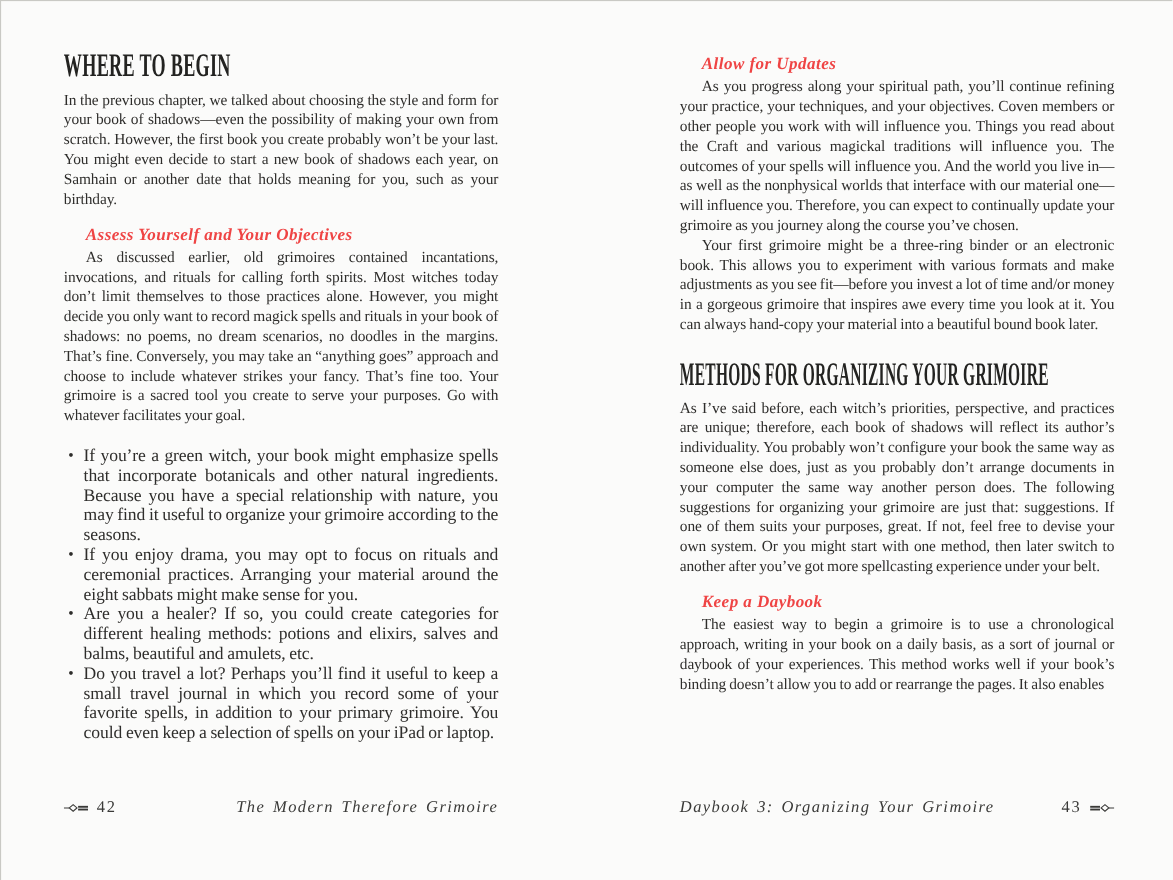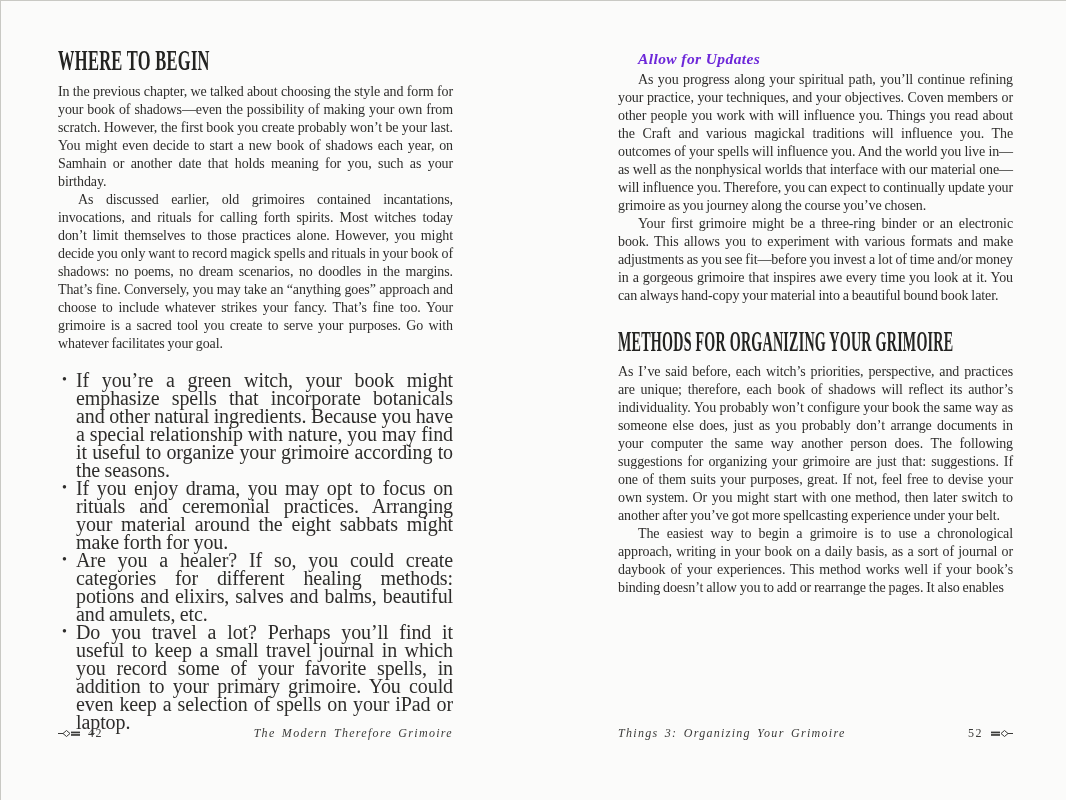--- a/index.html
+++ b/index.html
@@ -46,42 +46,42 @@
     word-spacing:-0.5px;
   }
   p.indent { text-indent:20px; }
 
   h2.sub {
     font-size:15.5px; line-height:18px;
     font-style:italic; font-weight:700;
     margin:14px 0 3px 0;
     padding-left:20px;
     letter-spacing:0.4px;
-    color:#6d28d9;
+    color:#ef4444;
   }
   h2.sub.first { margin-top:5px; }
 
   .bullets { margin-top:18px; }
   .bullet { display:flex; }
   .bullet-marker {
     flex:none; width:14px; padding-left:4px;
     font-size:14px; line-height:18px;
   }
   .bullet-text {
     flex:1;
-    font-size:20px; line-height:18px;
+    font-size:16px; line-height:18px;
     text-align:justify;
     letter-spacing:-0.1px;
     word-spacing:-0.5px;
   }
 
   .footer {
     position:absolute; top:725px; width:395px;
     display:flex; justify-content:space-between; align-items:center;
-    font-size:12px; color:#3a3a38;
+    font-size:15px; color:#3a3a38;
   }
   .footer-left-pg { left:57px; }
   .footer-right-pg { left:617px; }
   .folio { display:flex; align-items:center; gap:8px; letter-spacing:1.5px; }
   .running-title {
     font-style:italic;
     letter-spacing:1.3px;
     word-spacing:2px;
   }
   .orn { display:block; }
@@ -89,70 +89,72 @@
 </style>
 </head>
 <body>
 
 <div class="spread">
 
   <div class="col col-left">
     <h1 class="display"><span class="squeeze">WHERE TO BEGIN</span></h1>
     <p>In the previous chapter, we talked about choosing the style and form for your book of shadows—even the possibility of making your own from scratch. However, the first book you create probably won’t be your last. You might even decide to start a new book of shadows each year, on Samhain or another date that holds meaning for you, such as your birthday.</p>
 
+    <h2 class="sub">Assess Yourself and Your Objectives</h2>
     <p class="indent">As discussed earlier, old grimoires contained incantations, invocations, and rituals for calling forth spirits. Most witches today don’t limit themselves to those practices alone. However, you might decide you only want to record magick spells and rituals in your book of shadows: no poems, no dream scenarios, no doodles in the margins. That’s fine. Conversely, you may take an “anything goes” approach and choose to include whatever strikes your fancy. That’s fine too. Your grimoire is a sacred tool you create to serve your purposes. Go with whatever facilitates your goal.</p>
 
     <div class="bullets">
       <div class="bullet">
         <span class="bullet-marker">•</span>
         <span class="bullet-text">If you’re a green witch, your book might emphasize spells that incorporate botanicals and other natural ingredients. Because you have a special relationship with nature, you may find it useful to organize your grimoire according to the seasons.</span>
       </div>
       <div class="bullet">
         <span class="bullet-marker">•</span>
-        <span class="bullet-text">If you enjoy drama, you may opt to focus on rituals and ceremonial practices. Arranging your material around the eight sabbats might make forth for you.</span>
+        <span class="bullet-text">If you enjoy drama, you may opt to focus on rituals and ceremonial practices. Arranging your material around the eight sabbats might make sense for you.</span>
       </div>
       <div class="bullet">
         <span class="bullet-marker">•</span>
         <span class="bullet-text">Are you a healer? If so, you could create categories for different healing methods: potions and elixirs, salves and balms, beautiful and amulets, etc.</span>
       </div>
       <div class="bullet">
         <span class="bullet-marker">•</span>
         <span class="bullet-text">Do you travel a lot? Perhaps you’ll find it useful to keep a small travel journal in which you record some of your favorite spells, in addition to your primary grimoire. You could even keep a selection of spells on your iPad or laptop.</span>
       </div>
     </div>
   </div>
 
   <div class="col col-right">
     <h2 class="sub first">Allow for Updates</h2>
     <p class="indent">As you progress along your spiritual path, you’ll continue refining your practice, your techniques, and your objectives. Coven members or other people you work with will influence you. Things you read about the Craft and various magickal traditions will influence you. The outcomes of your spells will influence you. And the world you live in—as well as the nonphysical worlds that interface with our material one—will influence you. Therefore, you can expect to continually update your grimoire as you journey along the course you’ve chosen.</p>
     <p class="indent">Your first grimoire might be a three-ring binder or an electronic book. This allows you to experiment with various formats and make adjustments as you see fit—before you invest a lot of time and/or money in a gorgeous grimoire that inspires awe every time you look at it. You can always hand-copy your material into a beautiful bound book later.</p>
 
     <h1 class="display methods"><span class="squeeze">METHODS FOR ORGANIZING YOUR GRIMOIRE</span></h1>
     <p>As I’ve said before, each witch’s priorities, perspective, and practices are unique; therefore, each book of shadows will reflect its author’s individuality. You probably won’t configure your book the same way as someone else does, just as you probably don’t arrange documents in your computer the same way another person does. The following suggestions for organizing your grimoire are just that: suggestions. If one of them suits your purposes, great. If not, feel free to devise your own system. Or you might start with one method, then later switch to another after you’ve got more spellcasting experience under your belt.</p>
 
+    <h2 class="sub">Keep a Daybook</h2>
     <p class="indent">The easiest way to begin a grimoire is to use a chronological approach, writing in your book on a daily basis, as a sort of journal or daybook of your experiences. This method works well if your book’s binding doesn’t allow you to add or rearrange the pages. It also enables</p>
   </div>
 
   <div class="footer footer-left-pg">
     <span class="folio">
       <svg class="orn" width="22" height="9" viewBox="0 0 22 9">
         <line x1="0" y1="4.5" x2="5" y2="4.5" stroke="#3a3a38" stroke-width="1"></line>
         <path d="M5 4.5 L8.5 1.5 L12 4.5 L8.5 7.5 Z" fill="none" stroke="#3a3a38" stroke-width="1"></path>
         <rect x="13" y="2.6" width="9" height="1.7" fill="#3a3a38"></rect>
         <rect x="13" y="5.1" width="9" height="1.7" fill="#3a3a38"></rect>
       </svg>
       <span>42</span>
     </span>
     <span class="running-title">The Modern Therefore Grimoire</span>
   </div>
 
   <div class="footer footer-right-pg">
-    <span class="running-title">Things 3: Organizing Your Grimoire</span>
+    <span class="running-title">Daybook 3: Organizing Your Grimoire</span>
     <span class="folio">
-      <span>52</span>
+      <span>43</span>
       <svg class="orn mirrored" width="22" height="9" viewBox="0 0 22 9">
         <line x1="0" y1="4.5" x2="5" y2="4.5" stroke="#3a3a38" stroke-width="1"></line>
         <path d="M5 4.5 L8.5 1.5 L12 4.5 L8.5 7.5 Z" fill="none" stroke="#3a3a38" stroke-width="1"></path>
         <rect x="13" y="2.6" width="9" height="1.7" fill="#3a3a38"></rect>
         <rect x="13" y="5.1" width="9" height="1.7" fill="#3a3a38"></rect>
       </svg>
     </span>
   </div>
 
 </div>

